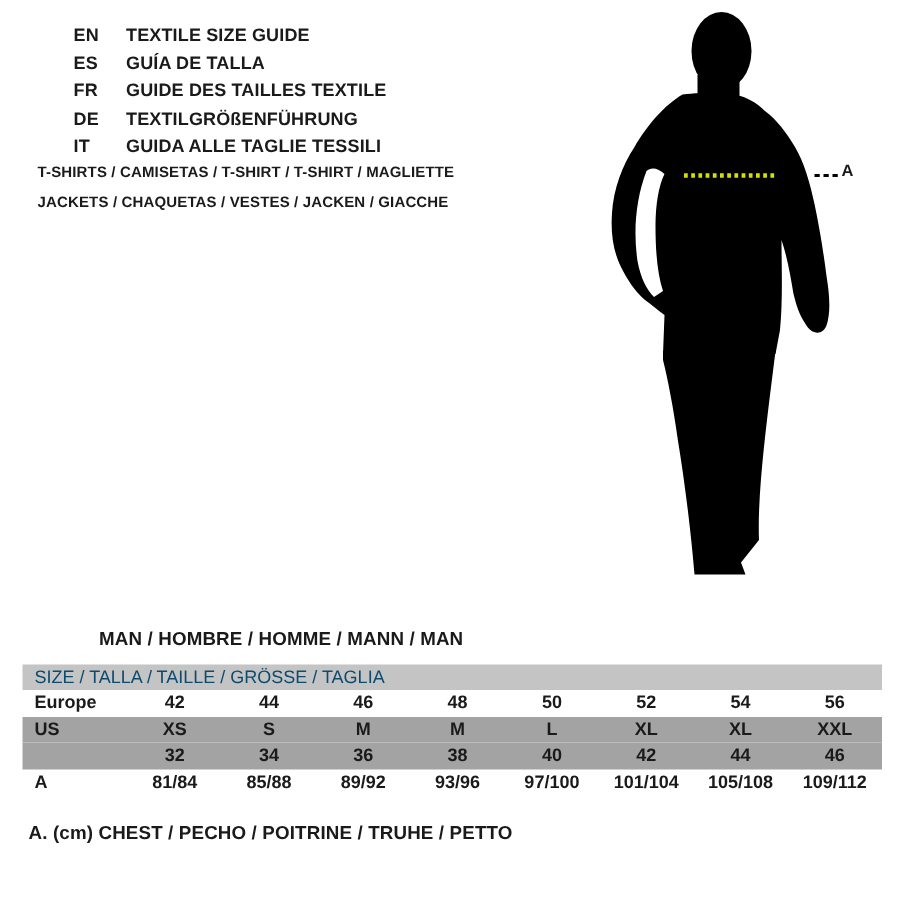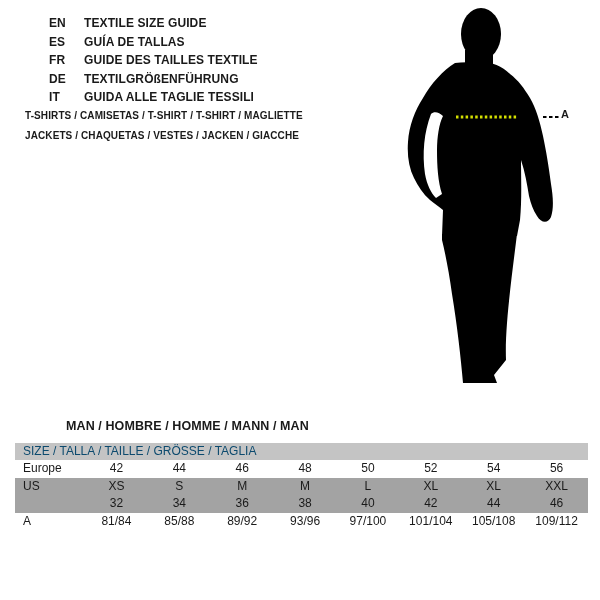--- a/index.html
+++ b/index.html
@@ -25,41 +25,41 @@
   .figure { position: absolute; left: 405px; top: 4px; width: 180px; height: 392px; }
   .figure svg { position: absolute; left: 0; top: 0; }
   .measure-label { position: absolute; left: 156px; top: 104px; font-size: 11px; font-weight: bold; }
 
   
   .section-title { position: absolute; left: 19px; top: 419px; font-size: 12.5px; font-weight: bold; letter-spacing: 0.1px; margin-left: 47px; }
 
   
   .size-table { position: absolute; left: 15px; top: 443px; width: 573px; font-size: 12px; }
   .table-header { background: #c4c4c4; height: 17px; line-height: 17px; padding-left: 8px; color: #0c4a6e; }
-  .t-row { display: flex; height: 17.5px; line-height: 17.5px; }
+  .t-row { display: flex; height: 17.5px; line-height: 17.5px; font-weight: bold; }
   .t-row.shaded { background: #a3a3a3; }
   .t-label { width: 70px; padding-left: 8px; box-sizing: border-box; }
   .t-cell { flex: 1; text-align: center; }
 
   
   .footnote { position: absolute; left: 19px; top: 548px; font-size: 12.5px; font-weight: bold; letter-spacing: 0.1px; }
 </style>
 </head>
 <body>
 
 <div class="page">
 
   <div class="lang-block">
     <div class="lang-row">
       <span class="lang-code">EN</span>
       <span class="lang-label">TEXTILE SIZE GUIDE</span>
     </div>
     <div class="lang-row">
       <span class="lang-code">ES</span>
-      <span class="lang-label">GUÍA DE TALLAS</span>
+      <span class="lang-label">GUÍA DE TALLA</span>
     </div>
     <div class="lang-row">
       <span class="lang-code">FR</span>
       <span class="lang-label">GUIDE DES TAILLES TEXTILE</span>
     </div>
     <div class="lang-row">
       <span class="lang-code">DE</span>
       <span class="lang-label">TEXTILGRÖßENFÜHRUNG</span>
     </div>
     <div class="lang-row">
@@ -174,14 +174,15 @@
       <div class="t-cell">85/88</div>
       <div class="t-cell">89/92</div>
       <div class="t-cell">93/96</div>
       <div class="t-cell">97/100</div>
       <div class="t-cell">101/104</div>
       <div class="t-cell">105/108</div>
       <div class="t-cell">109/112</div>
     </div>
   </div>
 
+  <div class="footnote">A. (cm) CHEST / PECHO / POITRINE / TRUHE / PETTO</div>
 
 </div>
 
 </body></html>

